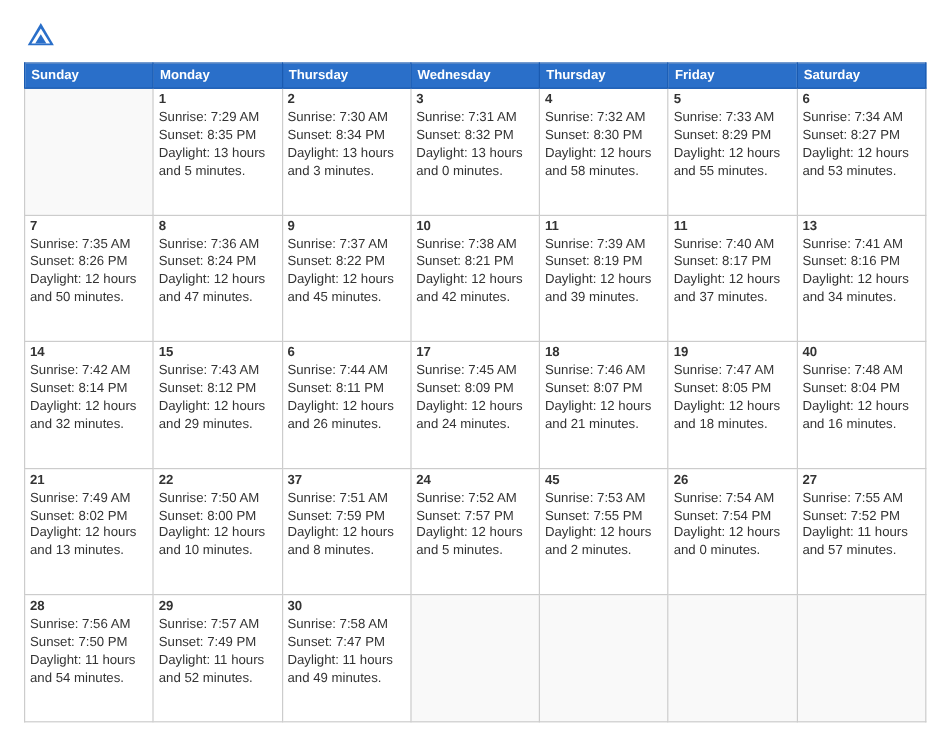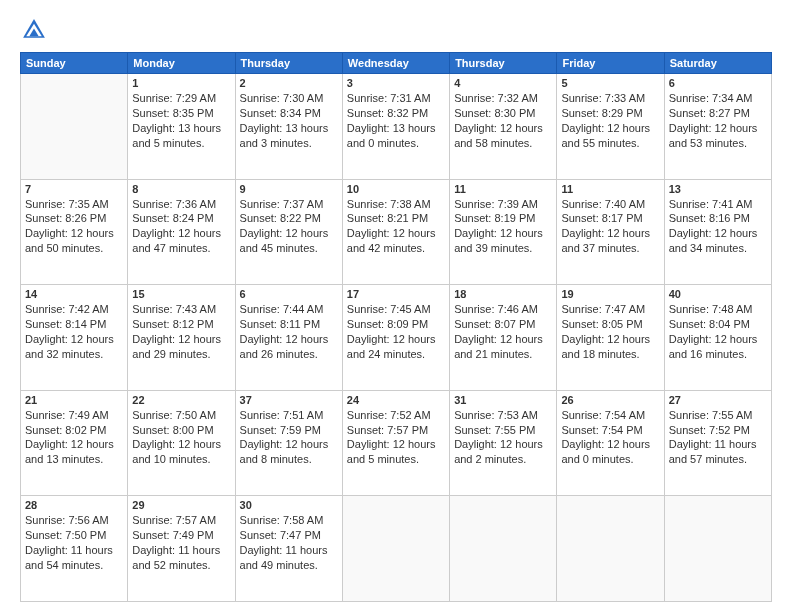--- a/index.html
+++ b/index.html
@@ -239,21 +239,21 @@
           </td>
           <td>
             <span class="day-number">37</span>
             <div class="day-info">Sunrise: 7:51 AM<br>Sunset: 7:59 PM<br>Daylight: 12 hours and 8 minutes.</div>
           </td>
           <td>
             <span class="day-number">24</span>
             <div class="day-info">Sunrise: 7:52 AM<br>Sunset: 7:57 PM<br>Daylight: 12 hours and 5 minutes.</div>
           </td>
           <td>
-            <span class="day-number">31</span>
+            <span class="day-number">45</span>
             <div class="day-info">Sunrise: 7:53 AM<br>Sunset: 7:55 PM<br>Daylight: 12 hours and 2 minutes.</div>
           </td>
           <td>
             <span class="day-number">26</span>
             <div class="day-info">Sunrise: 7:54 AM<br>Sunset: 7:54 PM<br>Daylight: 12 hours and 0 minutes.</div>
           </td>
           <td>
             <span class="day-number">27</span>
             <div class="day-info">Sunrise: 7:55 AM<br>Sunset: 7:52 PM<br>Daylight: 11 hours and 57 minutes.</div>
           </td>

